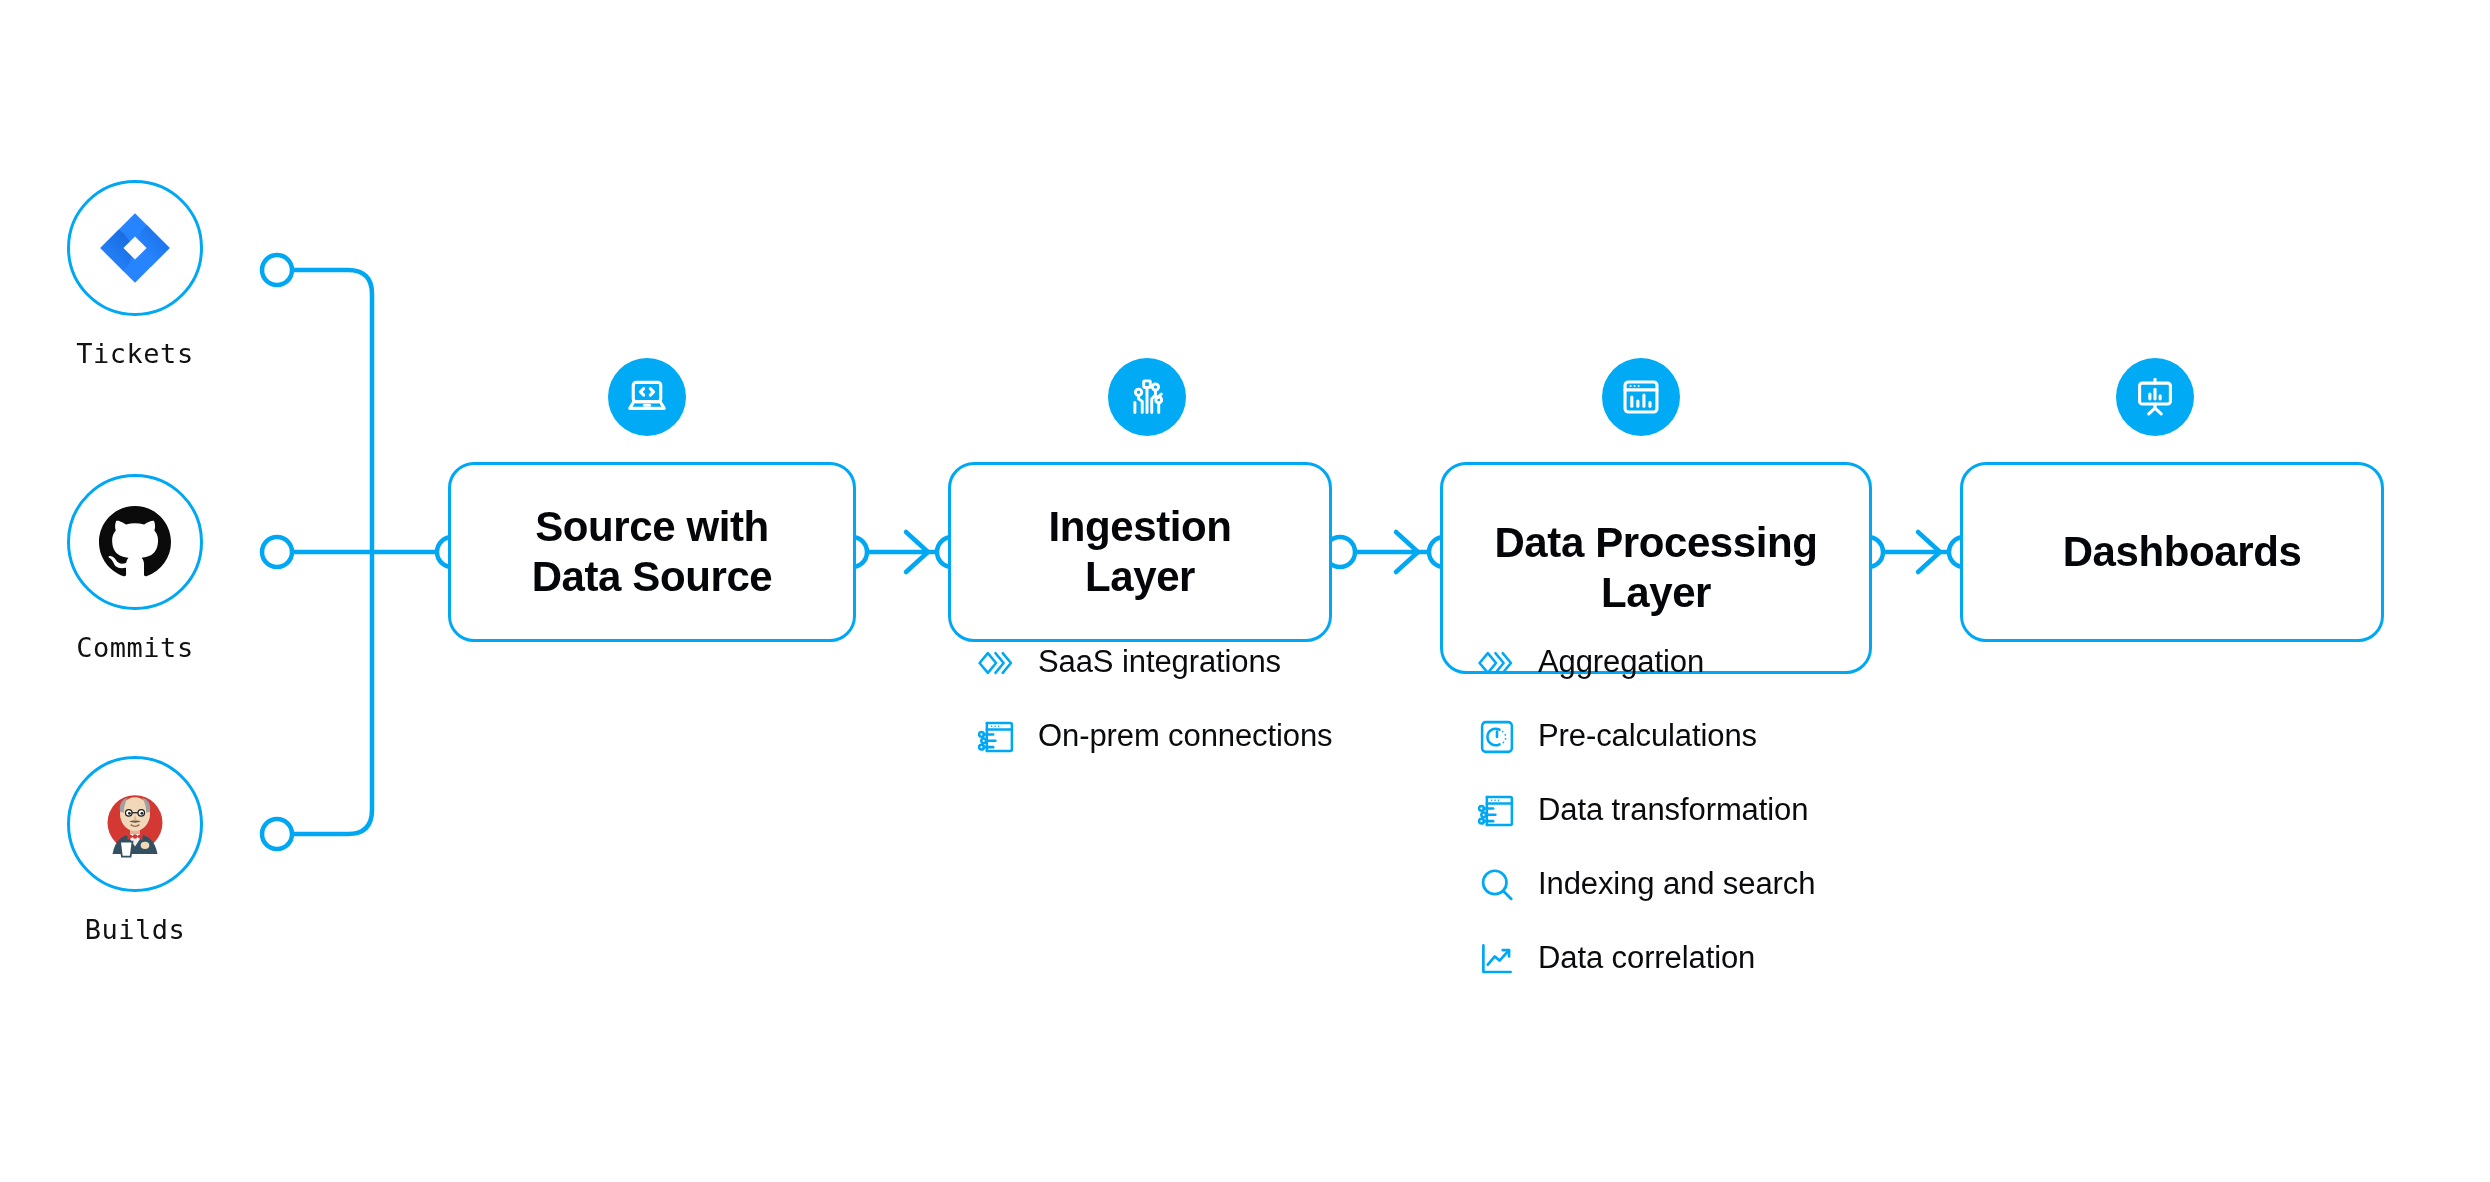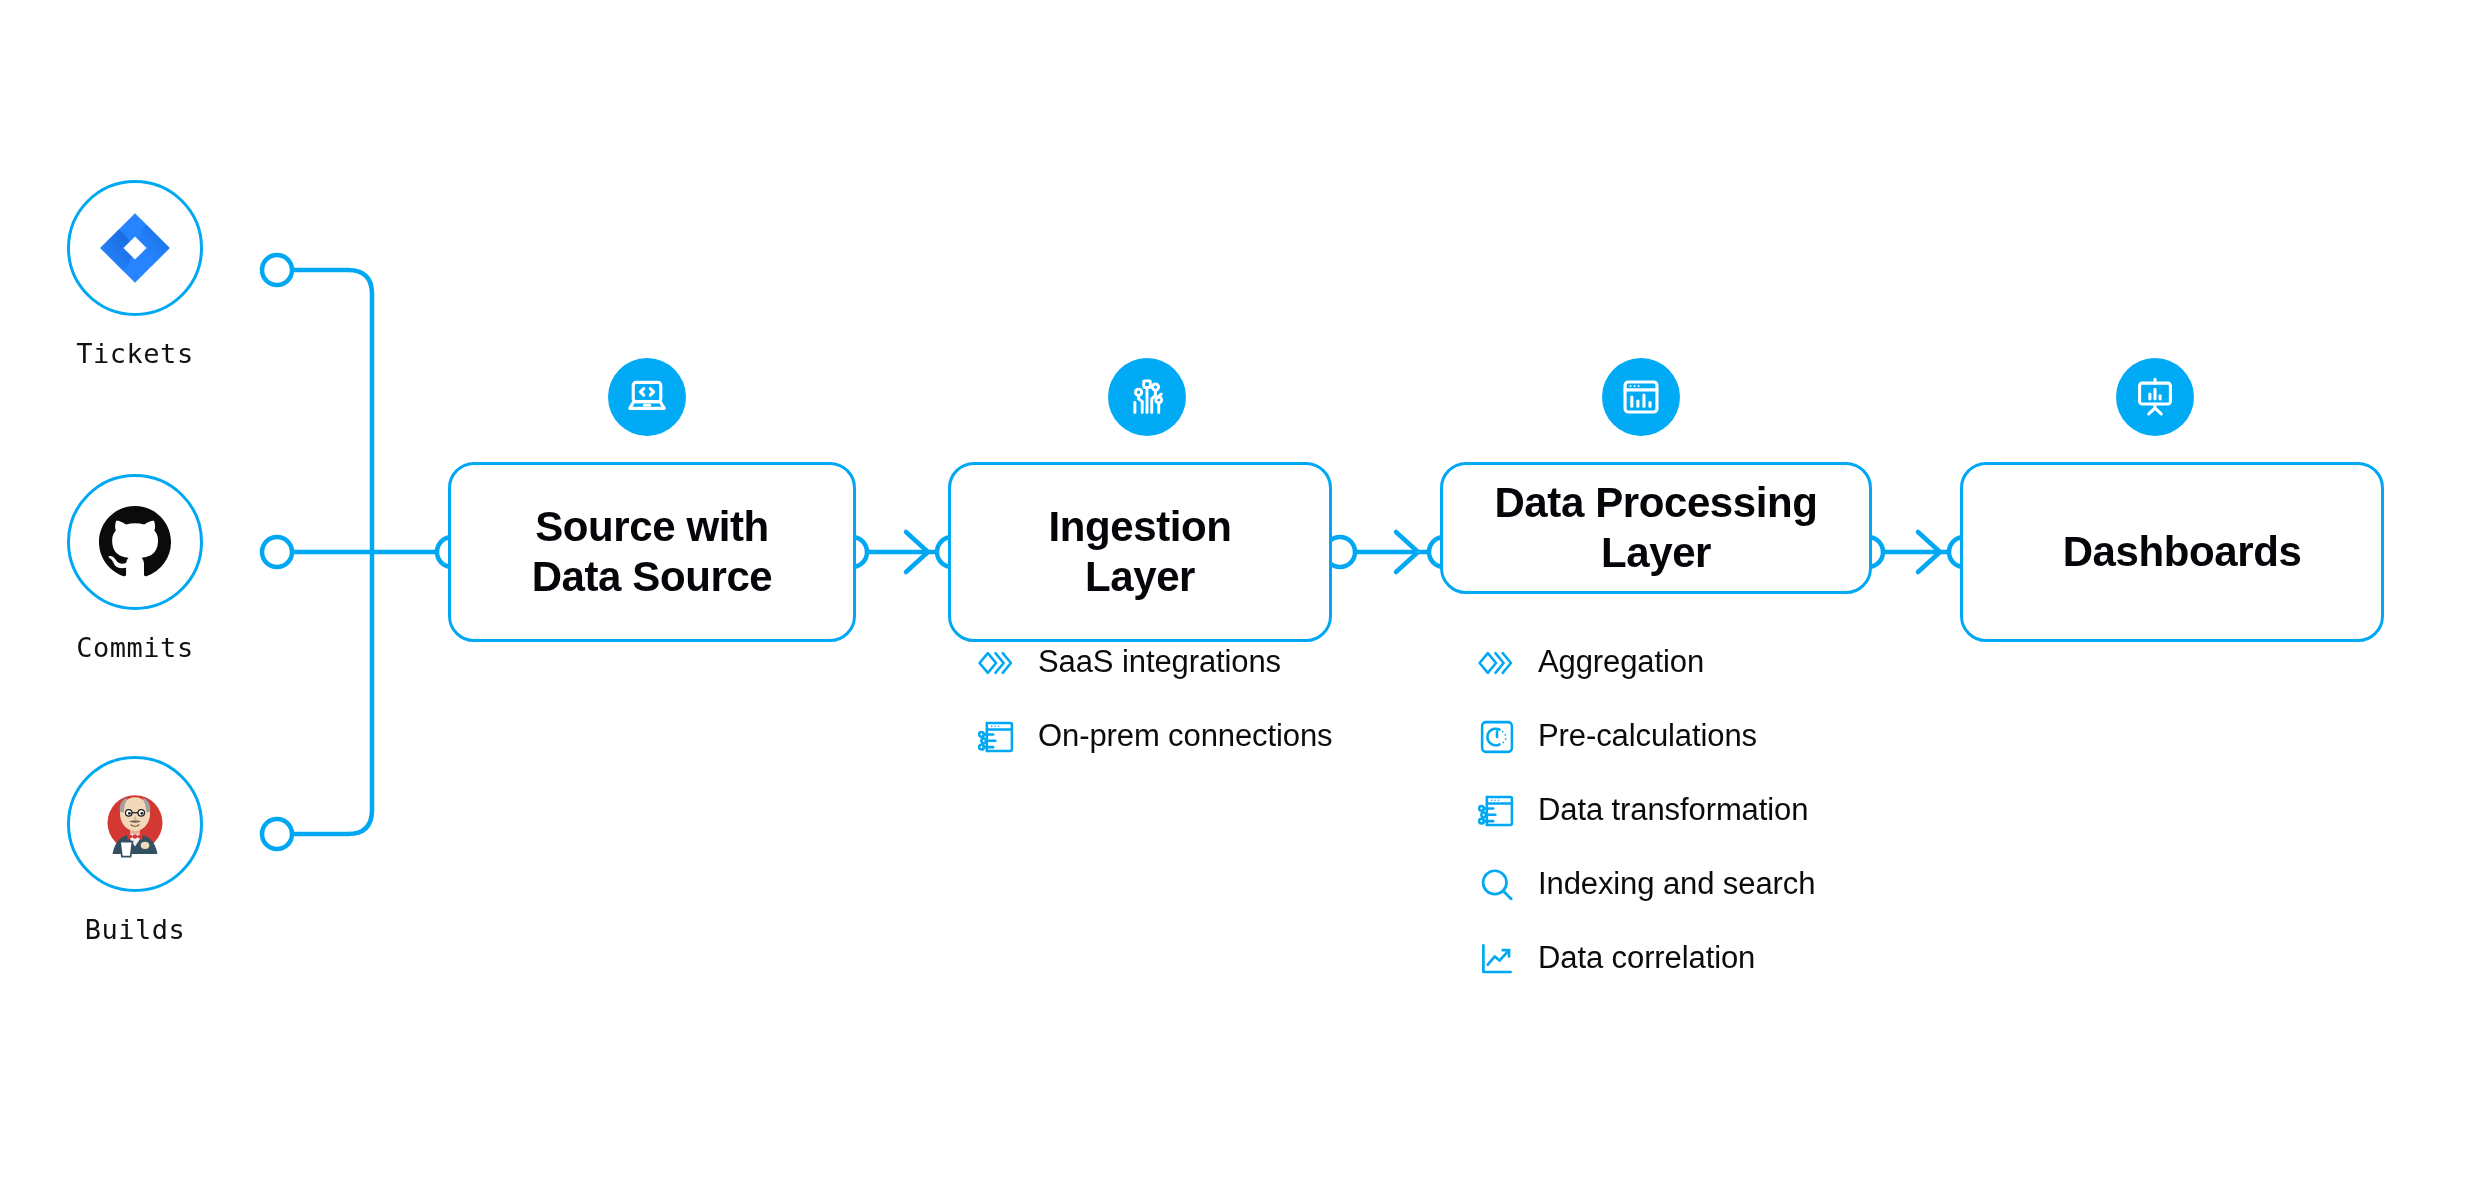--- a/index.html
+++ b/index.html
@@ -279,21 +279,21 @@
     </div>
   </div>
 
   <div class="stage-box" style="left:948px; top:462px; width:384px; height:180px;">
     <div class="stage-box-title">
       <div>Ingestion</div>
       <div>Layer</div>
     </div>
   </div>
 
-  <div class="stage-box" style="left:1440px; top:462px; width:432px; height:132px;">
+  <div class="stage-box" style="left:1440px; top:462px; width:432px; height:212px;">
     <div class="stage-box-title">
       <div>Data Processing</div>
       <div>Layer</div>
     </div>
   </div>
 
   <div class="stage-box" style="left:1960px; top:462px; width:424px; height:180px;padding-left:20px;">
     <div class="stage-box-title">
       <div>Dashboards</div>
     </div>

